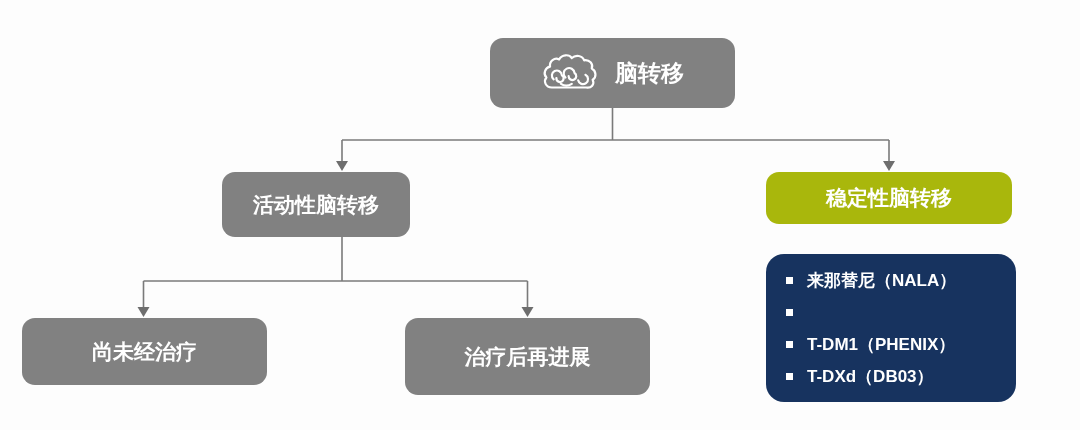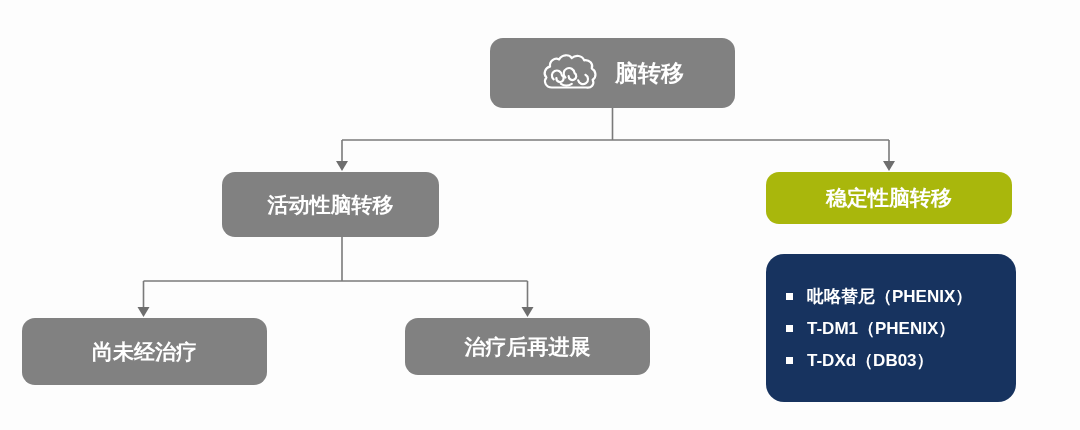--- a/index.html
+++ b/index.html
@@ -31,33 +31,33 @@
     font-weight: bold;
     box-sizing: border-box;
   }
   .node-gray { background: #818181; border-radius: 13px; }
   .node-green { background: #a9b70c; border-radius: 13px; }
   .node-root {
     left: 490px; top: 38px; width: 245px; height: 70px;
     gap: 16px; font-size: 23px; align-items: center;
   }
   .node-active {
-    left: 222px; top: 172px; width: 217px; height: 65px;
+    left: 222px; top: 172px; width: 188px; height: 65px;
     font-size: 21px;
   }
   .node-stable {
     left: 766px; top: 172px; width: 246px; height: 52px;
     font-size: 21px;
   }
   .node-untreated {
     left: 22px; top: 318px; width: 245px; height: 67px;
     font-size: 21px;
   }
   .node-progressed {
-    left: 405px; top: 318px; width: 245px; height: 57px;
+    left: 405px; top: 318px; width: 245px; height: 77px;
     font-size: 21px;
   }
   .trial-panel {
     position: absolute;
     z-index: 1;
     left: 766px; top: 254px; width: 250px; height: 148px;
     background: #17335f;
     border-radius: 18px;
     box-sizing: border-box;
     display: flex;
@@ -143,21 +143,24 @@
   </div>
 
   <div class="node node-gray node-progressed">
     <span>治疗后再进展</span>
   </div>
 
   <div class="trial-panel">
     <ul class="trial-list">
       <li class="trial-item">
         <span class="bullet-square"></span>
-        <span>吡咯替尼（PHENIX）</span>
+        <span>来那替尼（NALA）</span>
+      </li>
+      <li class="trial-item">
+        <span class="bullet-square"></span>
       </li>
       <li class="trial-item">
         <span class="bullet-square"></span>
         <span>T-DM1（PHENIX）</span>
       </li>
       <li class="trial-item">
         <span class="bullet-square"></span>
         <span>T-DXd（DB03）</span>
       </li>
     </ul>

